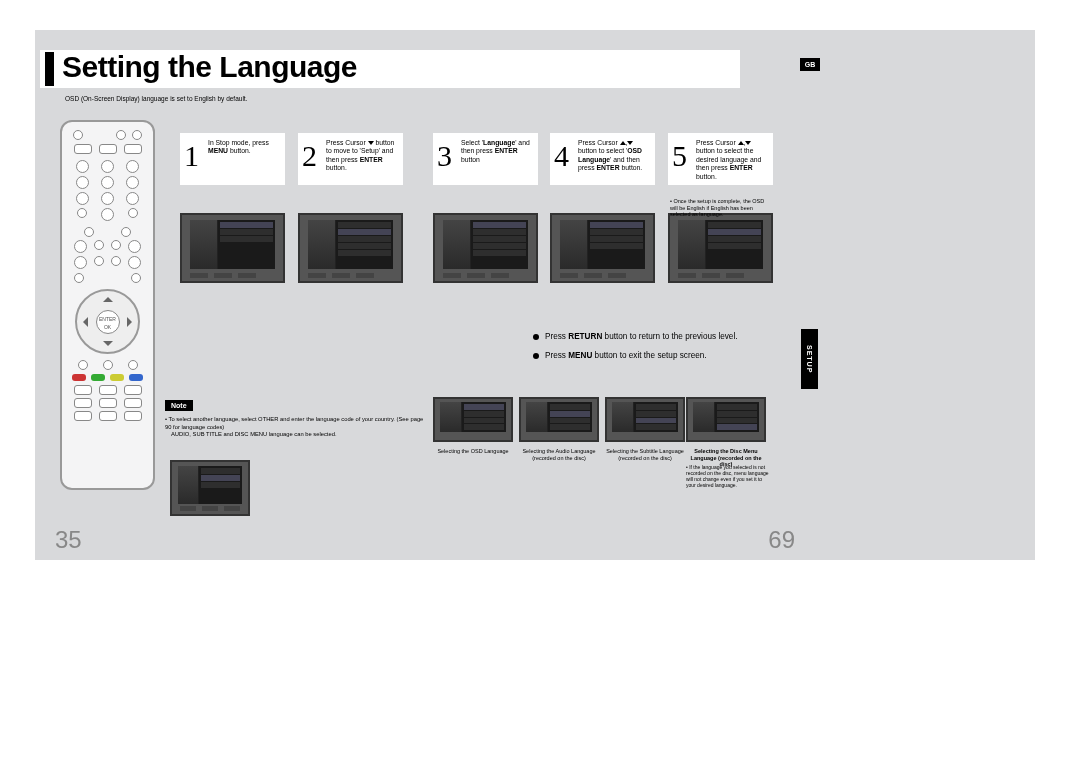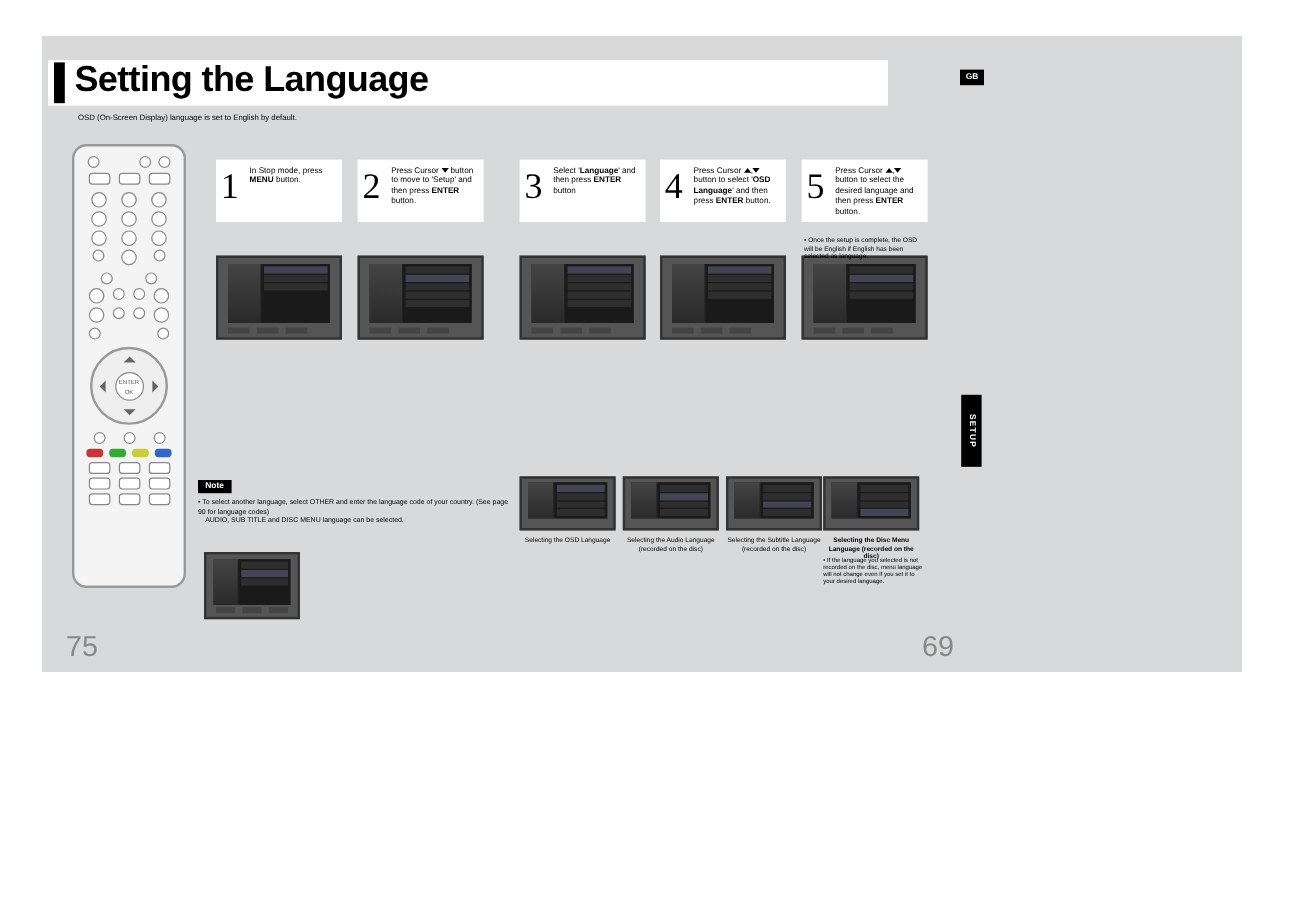--- a/index.html
+++ b/index.html
@@ -295,20 +295,30 @@
           </div>
           <div class="screen-foot">
             <span></span>
             <span></span>
             <span></span>
           </div>
         </div>
     </div>
     <div class="note-box">• Once the setup is complete, the OSD will be English if English has been selected as language.</div>
 
+    <div class="info-block">
+      <div class="info-row">
+          <div class="info-bullet"></div>
+          <div class="info-text">Press <b>RETURN</b> button to return to the previous level.</div>
+        </div>
+      <div class="info-row">
+          <div class="info-bullet"></div>
+          <div class="info-text">Press <b>MENU</b> button to exit the setup screen.</div>
+        </div>
+    </div>
 
     <div class="setup-tab">SETUP</div>
 
     <div class="note-badge">Note</div>
     <div class="note-text">
       <div>• To select another language, select OTHER and enter the language code of your country. (See page 90 for language codes)</div>
       <div style="margin-left:6px">AUDIO, SUB TITLE and DISC MENU language can be selected.</div>
     </div>
 
     <div class="bottom-screen bs1">
@@ -378,16 +388,16 @@
               <div class="screen-row"></div>
               <div class="screen-row"></div>
               <div class="screen-row hl"></div>
             </div>
           </div>
         </div>
       <div class="bottom-label">Selecting the Disc Menu Language (recorded on the disc)</div>
     </div>
     <div class="bnote">• If the language you selected is not recorded on the disc, menu language will not change even if you set it to your desired language.</div>
 
-    <div class="page-num pn-left">75</div>
+    <div class="page-num pn-left">35</div>
     <div class="page-num pn-right">69</div>
   </div>
 </div>
 
 </body></html>

